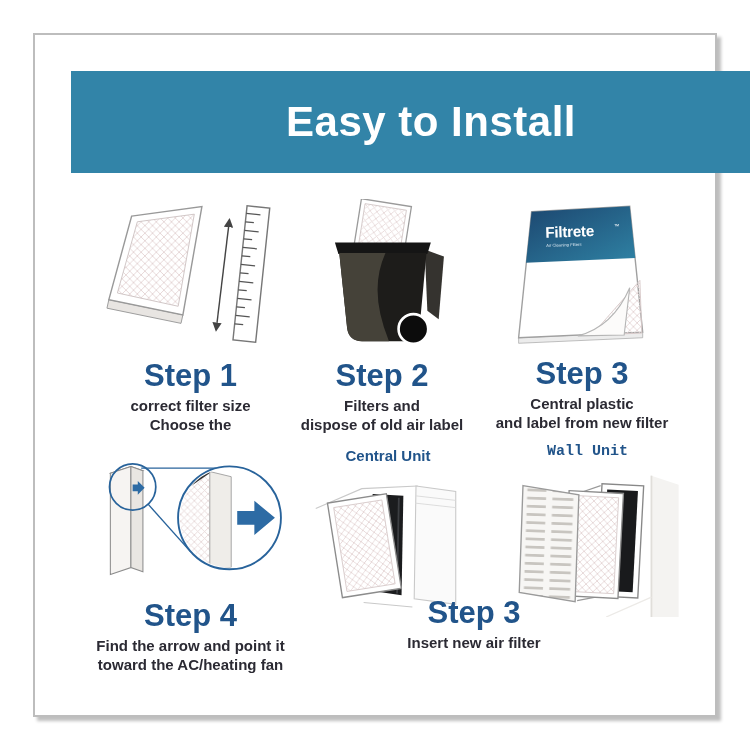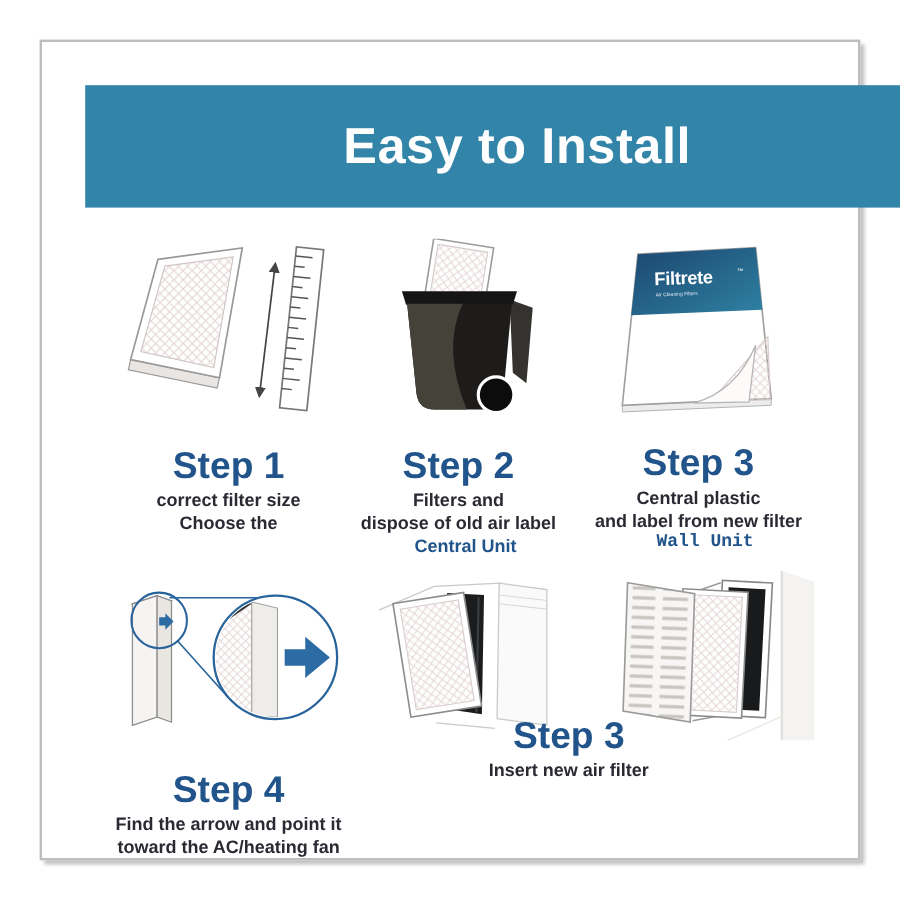--- a/index.html
+++ b/index.html
@@ -14,28 +14,28 @@
     box-shadow:4px 4px 3px rgba(0,0,0,.25);
   }
   .banner{
     position:absolute;left:36px;top:36px;width:720px;height:102px;
     background:var(--banner,#3284A8);
     display:flex;align-items:center;justify-content:center;
   }
   .banner h1{margin:0;color:#fff;font-size:42px;font-weight:700;letter-spacing:.5px;}
   .step{position:absolute;text-align:center;}
   .step svg,.unit svg{display:block;margin:0 auto;}
-  .step-title{font-size:31px;line-height:32px;font-weight:700;color:var(--step-blue,#21548A);margin-top:23px;}
+  .step-title{font-size:31px;line-height:32px;font-weight:700;color:var(--step-blue,#21548A);margin-top:11px;}
   .step-desc{font-size:15px;font-weight:700;color:var(--text-dark,#2B2A33);line-height:19px;margin-top:4px;}
   .unit{position:absolute;text-align:center;}
   .unit-label{font-size:15px;font-weight:700;color:var(--step-blue,#21548A);margin-bottom:12px;}
   .s1{left:38px;top:164px;width:235px;}
   .s2{left:262px;top:164px;width:170px;}
   .s3{left:452px;top:162px;width:190px;}
-  .s4{left:38px;top:434px;width:235px;text-align:center;}
+  .s4{left:38px;top:404px;width:235px;text-align:center;}
   .central{left:268px;top:412px;width:170px;}
   .wall{left:450px;top:408px;width:205px;font-family:Liberation Mono, monospace;}
   .step5text{position:absolute;left:334px;top:562px;width:210px;text-align:center;}
   .step5text .step-title{margin-top:0;}
 </style>
 </head>
 <body>
 
 <svg width="0" height="0" style="position:absolute" aria-hidden="true">
   <defs>

